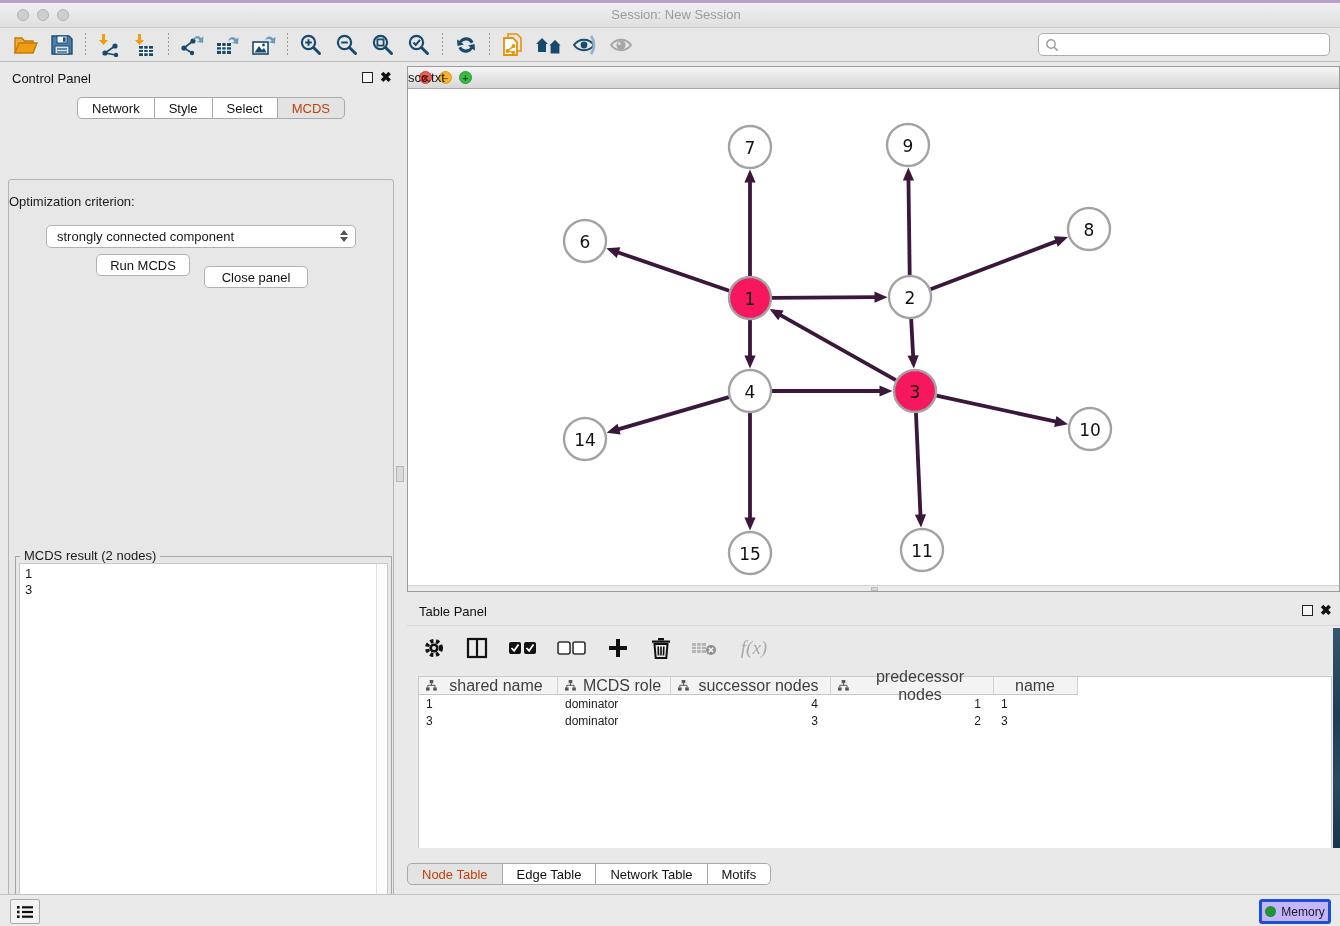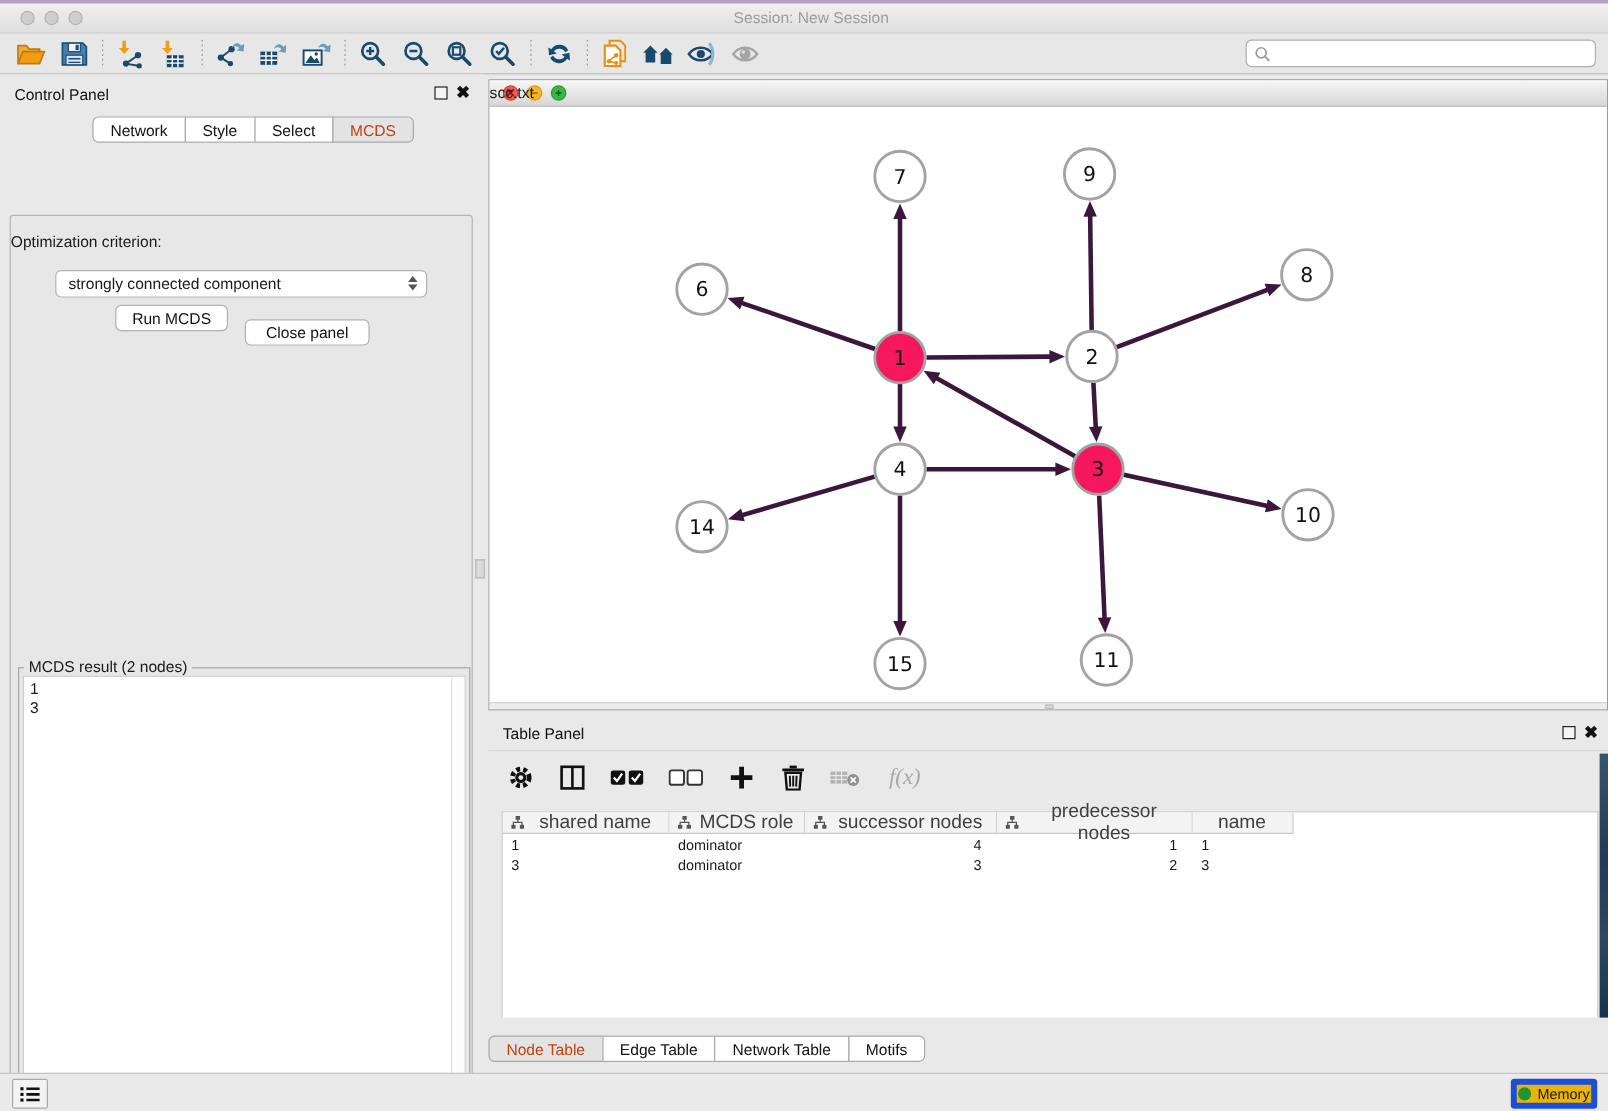--- a/index.html
+++ b/index.html
@@ -92,22 +92,22 @@
   .td { display:flex; align-items:center; padding:0 7px; color:#1a1a1a; }
   .td.r { justify-content:flex-end; padding-right:13px; }
   .bluestrip { position:absolute; right:0; top:33px; width:7px; height:220px;
     background:linear-gradient(180deg,#35566d,#1d3c55 40%,#2a4a62 70%,#16344c); }
   .tpanel .tabs-wrap { position:absolute; left:0; bottom:5px; width:100%; display:flex; justify-content:flex-start; }
   
   .statusbar { position:absolute; left:0; top:894px; width:1340px; height:32px;
     background:#eaeaea; border-top:1px solid #c3c3c3; }
   .listbtn { position:absolute; left:10px; top:4px; width:30px; height:25px; background:#f3f3f3;
     border:1px solid #a9a9a9; border-radius:2px; display:flex; align-items:center; justify-content:center; }
-  .membtn { position:absolute; right:9px; top:4px; width:72px; height:25px; background:#eab308;
-    border:5px solid #1d4ed8; border-radius:3px; display:flex; align-items:center; justify-content:center; gap:5px; font-size:12px; }
+  .membtn { position:absolute; right:9px; top:4px; width:72px; height:25px; background:#c4b5fd;
+    border:3px solid #1d4ed8; border-radius:3px; display:flex; align-items:center; justify-content:center; gap:5px; font-size:12px; }
   .memdot { width:11px; height:11px; border-radius:50%; background:#1f9434; }
   svg { display:block; }
 </style>
 </head>
 <body>
 
 <div class="app">
 
   <div class="titlebar">
     <div class="purple-edge"></div>

